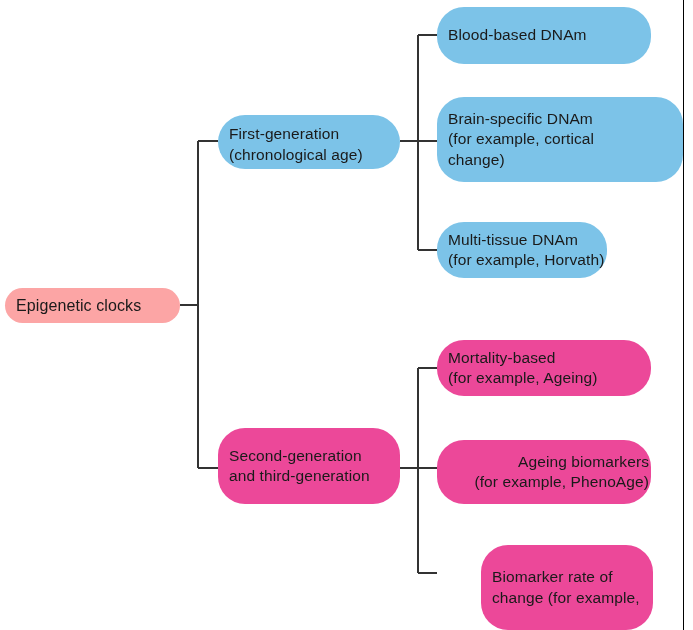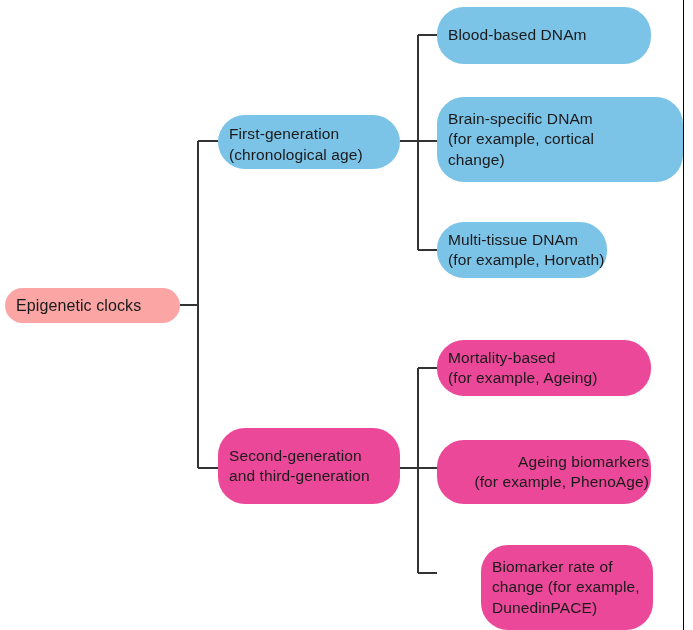--- a/index.html
+++ b/index.html
@@ -129,16 +129,15 @@
   </div>
 
   <div class="node node-pink" style="left:437px; top:440px; width:214px; height:64px;align-items:flex-end;">
     <span class="line">Ageing biomarkers</span>
     <span class="line">(for example, PhenoAge)</span>
   </div>
 
   <div class="node node-pink" style="left:437px; top:545px; width:172px; height:85px;margin-left:44px;">
     <span class="line">Biomarker rate of</span>
     <span class="line">change (for example,</span>
-    <span class="line">DunedinPACE)</span>
   </div>
 
 </div>
 
 </body></html>

